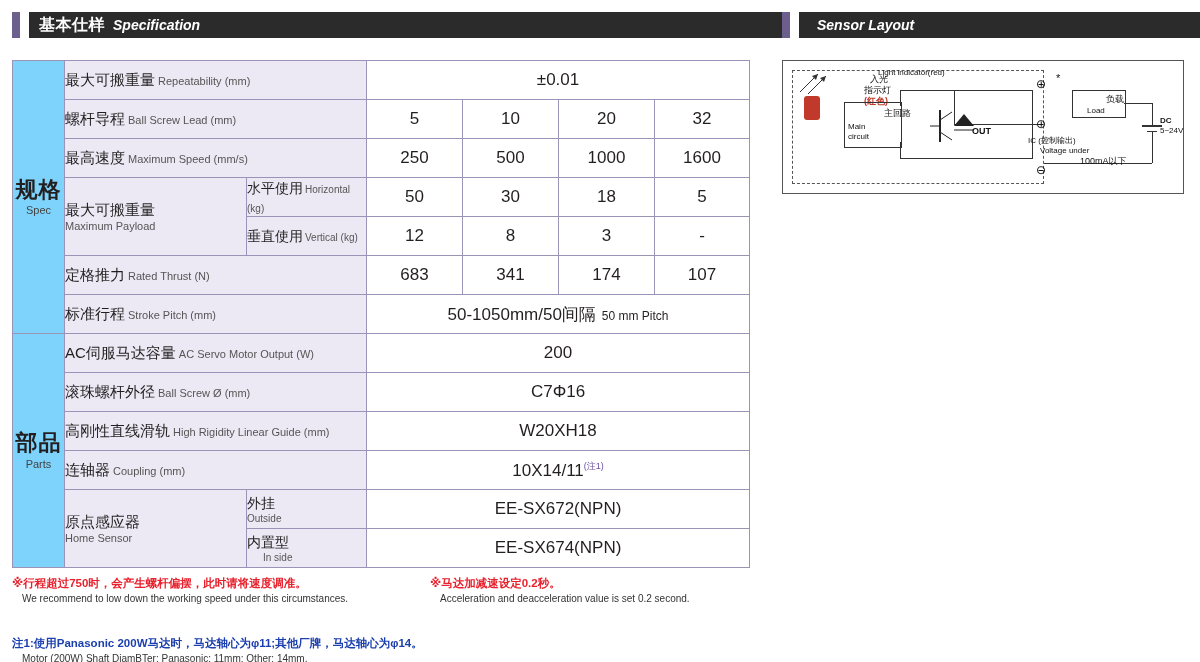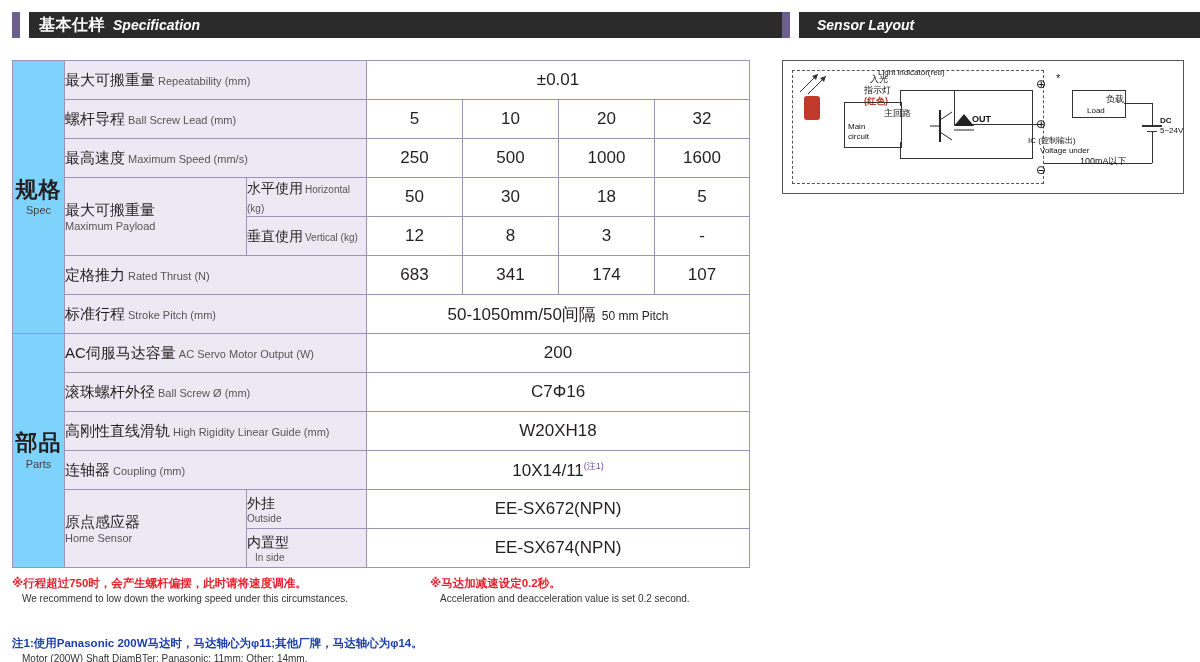--- a/index.html
+++ b/index.html
@@ -209,21 +209,21 @@
         <td class="sublbl">
           <div class="cn">外挂</div>
           <div class="en" style="margin-left:0">Outside</div>
         </td>
         <td class="val" colspan="4">EE-SX672(NPN)</td>
       </tr>
 
       <tr class="r">
         <td class="sublbl">
           <div class="cn">内置型</div>
-          <div class="en" style="margin-left:8px">In side</div>
+          <div class="en" style="margin-left:16px">In side</div>
         </td>
         <td class="val" colspan="4">EE-SX674(NPN)</td>
       </tr>
 
     </tbody>
   </table>
 
   <div class="diagram">
     <div class="diagram-box"></div>
 
@@ -263,21 +263,21 @@
       <line x1="12" y1="26" x2="24" y2="34" stroke="#222" stroke-width="1"></line>
       <polygon points="36,8 46,20 26,20" fill="#222"></polygon>
       <line x1="26" y1="24" x2="46" y2="24" stroke="#222" stroke-width="1"></line>
     </svg>
 
     <div class="dtxt" style="left:254px;top:18px;font-size:12px;">⊕</div>
     <div class="dtxt" style="left:274px;top:12px;font-size:11px;">*</div>
     <div class="dtxt" style="left:254px;top:58px;font-size:12px;">⊕</div>
     <div class="dtxt" style="left:254px;top:104px;font-size:12px;">⊖</div>
 
-    <div class="dtxt" style="left:190px;top:54px;font-weight:bold;font-size:9px;text-align:right;">OUT</div>
+    <div class="dtxt" style="left:190px;top:66px;font-weight:bold;font-size:9px;text-align:right;">OUT</div>
     <div class="dtxt" style="left:246px;top:76px;font-size:8px;">IC (控制输出)</div>
 
     <div class="dbox" style="left:290px;top:30px;width:52px;height:26px;"></div>
     <div class="dtxt cn" style="left:288px;top:34px;">负载</div>
     <div class="dtxt" style="left:305px;top:46px;">Load</div>
 
     <div class="dline" style="left:342px;top:43px;width:28px;height:1px;"></div>
     <div class="dline" style="left:370px;top:43px;width:1px;height:22px;"></div>
     <div class="dline" style="left:360px;top:65px;width:20px;height:2px;"></div>
     <div class="dline" style="left:365px;top:71px;width:10px;height:1px;"></div>

